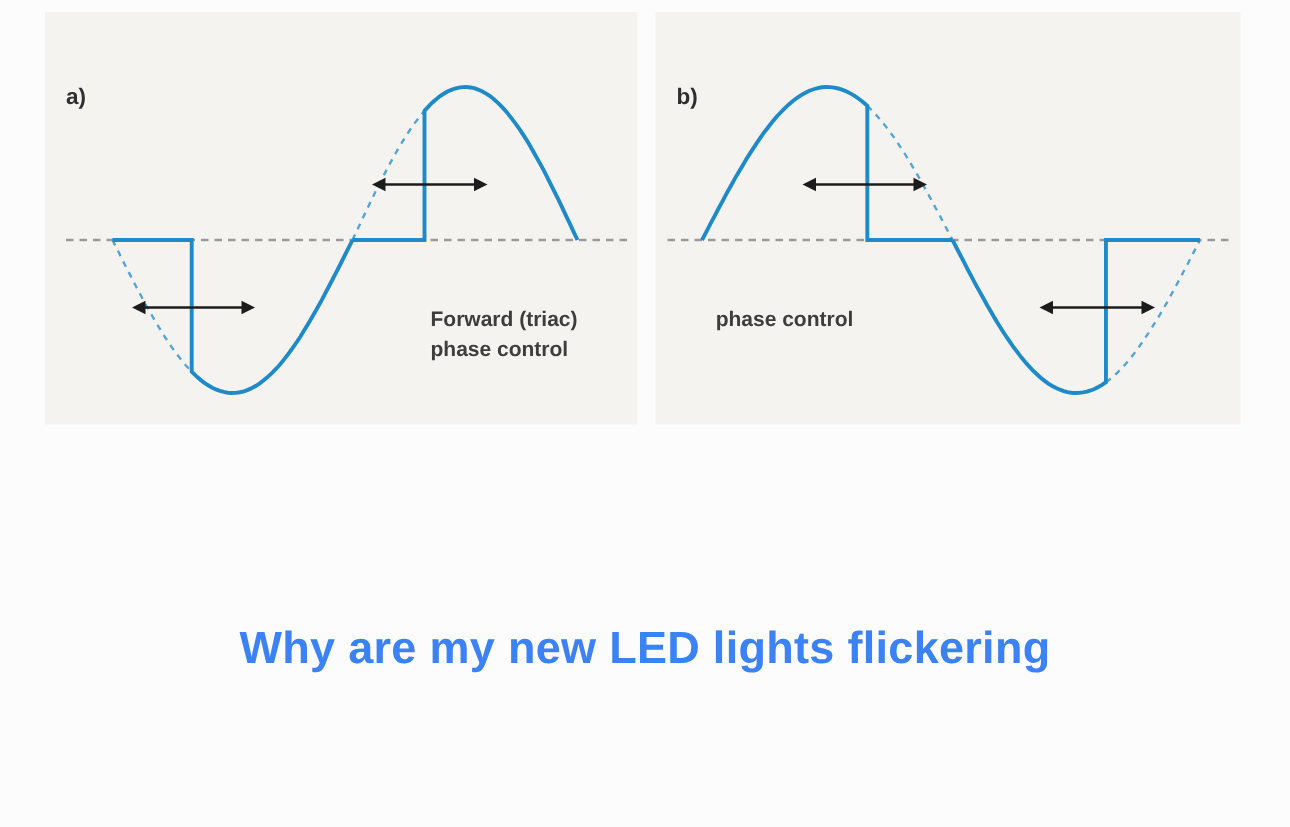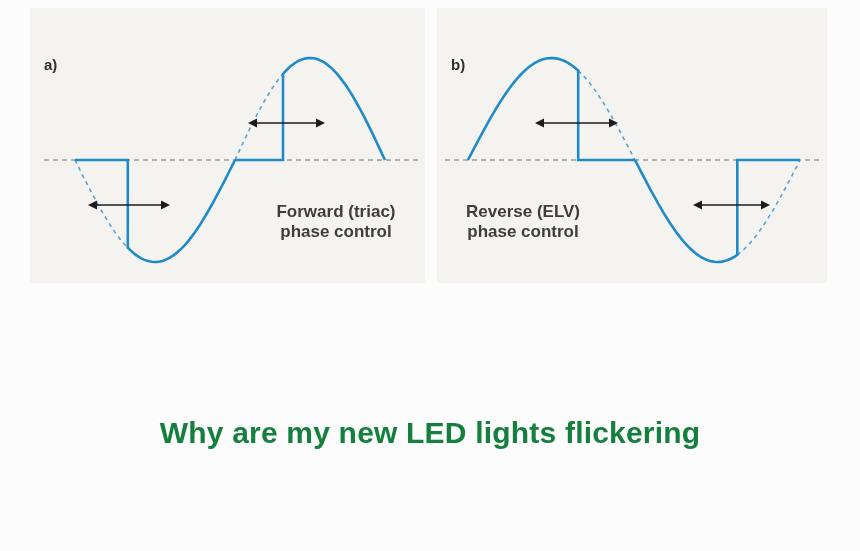--- a/index.html
+++ b/index.html
@@ -39,22 +39,22 @@
     left:14px;
     top:48px;
     font-size:15px;
     font-weight:700;
     color:#2f2f2f;
     z-index:2;
   }
   .panel-caption{
     position:absolute;
     transform:translateX(-50%);
-    text-align:center;
-    font-size:17px;
+    text-align:left;
+    font-size:14px;
     font-weight:700;
     line-height:20px;
     color:#3d3d3d;
     white-space:nowrap;
     z-index:2;
   }
   .heading{
     position:absolute;
     left:0;
     top:405px;
@@ -104,24 +104,23 @@
           <path d="M300.3,246.8L301.9,245.7L303.4,244.4L305.0,243.1L306.6,241.7L308.1,240.2L309.7,238.6L311.3,237.0L312.8,235.3L314.4,233.5L316.0,231.6L317.5,229.7L319.1,227.7L320.7,225.6L322.2,223.4L323.8,221.2L325.4,219.0L326.9,216.6L328.5,214.3L330.1,211.8L331.6,209.3L333.2,206.8L334.8,204.2L336.4,201.6L337.9,198.9L339.5,196.2L341.1,193.4L342.6,190.6L344.2,187.8L345.8,184.9L347.3,182.0L348.9,179.1L350.5,176.1L352.0,173.2L353.6,170.2L355.2,167.2L356.7,164.1L358.3,161.1L359.9,158.1L361.4,155.0L363.0,152.0" fill="none" stroke="#55a4d6" stroke-width="1.6" stroke-dasharray="4 4"></path>
           <path d="M198.0,152.0L200.6,157.0L203.1,161.9L205.7,166.8L208.2,171.7L210.8,176.6L213.3,181.4L215.9,186.1L218.5,190.7L221.0,195.3L223.6,199.7L226.1,204.1L228.7,208.3L231.2,212.3L233.8,216.3L236.4,220.1L238.9,223.7L241.5,227.1L244.0,230.4L246.6,233.5L249.2,236.4L251.7,239.1L254.3,241.5L256.8,243.8L259.4,245.9L261.9,247.7L264.5,249.3L267.1,250.7L269.6,251.8L272.2,252.7L274.7,253.4L277.3,253.8L279.8,254.0L282.4,253.9L285.0,253.6L287.5,253.1L290.1,252.3L292.6,251.3L295.2,250.0L297.7,248.6L300.3,246.8L300.3,152L363,152" fill="none" stroke="#1f8ac9" stroke-width="2.6"></path>
           <line x1="105" y1="115" x2="174" y2="115" stroke="#1c1c1c" stroke-width="1.6"></line>
           <polygon points="98,115 107,110.5 107,119.5" fill="#1c1c1c"></polygon>
           <polygon points="181,115 172,110.5 172,119.5" fill="#1c1c1c"></polygon>
           <line x1="263" y1="197" x2="326" y2="197" stroke="#1c1c1c" stroke-width="1.6"></line>
           <polygon points="256,197 265,192.5 265,201.5" fill="#1c1c1c"></polygon>
           <polygon points="333,197 324,192.5 324,201.5" fill="#1c1c1c"></polygon>
         </svg>
       <div class="panel-caption" id="caption-1" style="color: rgb(61, 61, 61); left: 86px; top: 194px;">
-        <div>Reverse (ELV)</div>
         <div>phase control</div>
       </div>
     </div>
 
   </div>
 
-  <div class="heading" style="color: #15803d;">
+  <div class="heading" style="color: #3b82f6;">
     <div>Why are my new LED lights flickering</div>
   </div>
 
 </div>
 
 </body></html>

